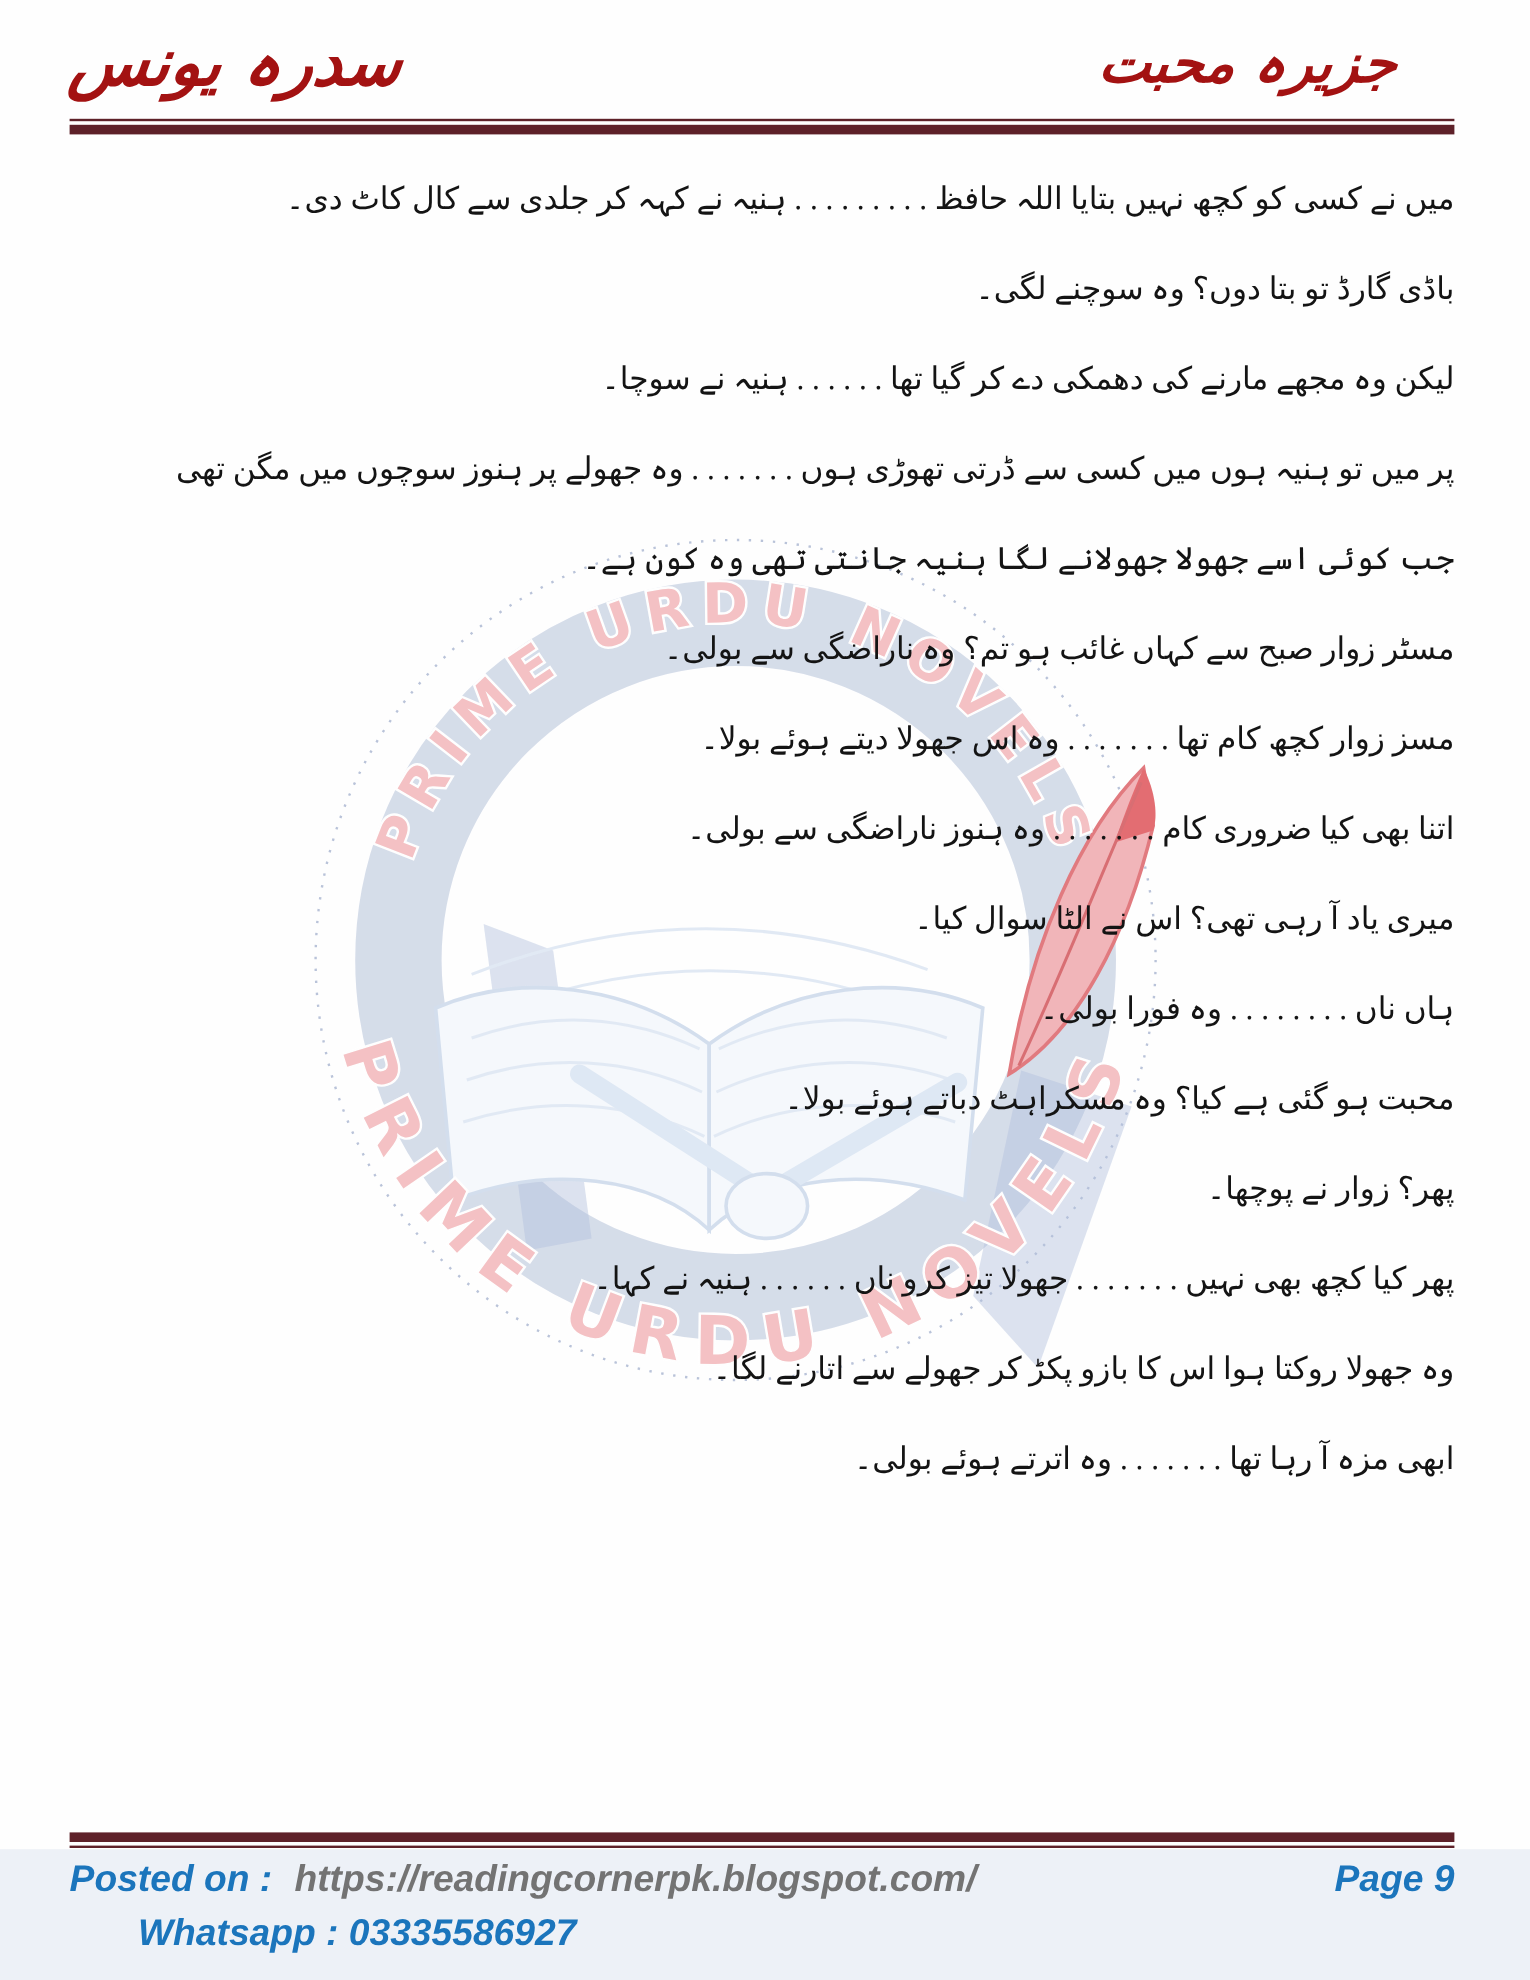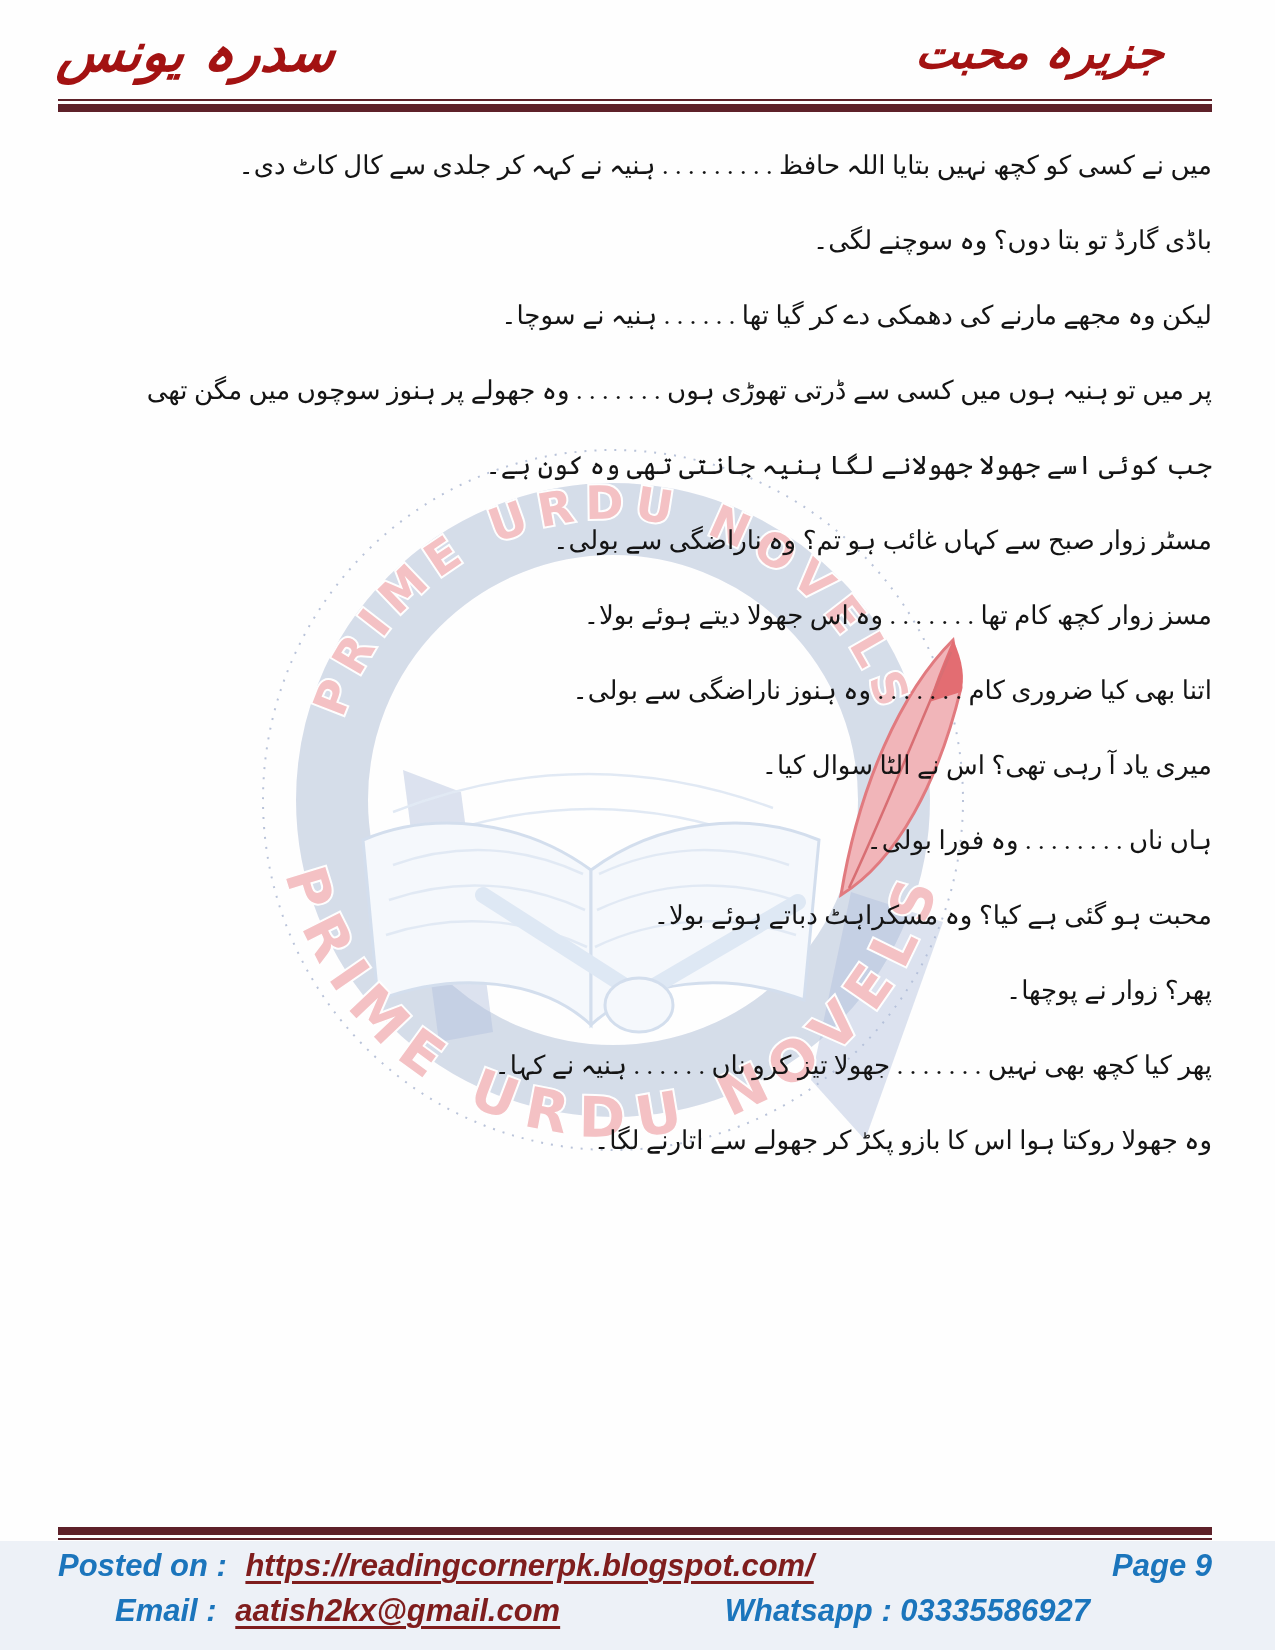--- a/index.html
+++ b/index.html
@@ -49,21 +49,21 @@
 
   
   .footer-band { position:absolute; left:0; right:0; top:1541px; bottom:0;
                  background:#edf1f7; }
   .footer-row { position:absolute; left:58px; right:63px; display:flex;
                 justify-content:space-between; align-items:baseline; z-index:2;
                 color:#1b75bc; font-weight:bold; font-style:italic;
                 font-size:31px; font-family:"Liberation Sans",sans-serif; }
   .footer-row-1 { top:1548px; }
   .footer-row-2 { top:1593px; padding-left:57px; padding-right:122px; }
-  .footer-link { color:#7f1d1d; text-decoration:underline;
+  .footer-link { color:#737373; 
                  text-decoration-thickness:2.5px; text-underline-offset:5px; }
   .lbl { margin-right:10px; }
 </style>
 </head>
 <body>
 
 <header class="page-header">
   <span class="calli author">سدرہ یونس</span>
   <span class="calli title">جزیرہ محبت</span>
 </header>
@@ -123,37 +123,34 @@
   <p>جب کوئی اسے جھولا جھولانے لگا ہنیہ جانتی تھی وہ کون ہے۔</p>
   <p>مسٹر زوار صبح سے کہاں غائب ہو تم؟ وہ ناراضگی سے بولی۔</p>
   <p>مسز زوار کچھ کام تھا . . . . . . . وہ اس جھولا دیتے ہوئے بولا۔</p>
   <p>اتنا بھی کیا ضروری کام . . . . . . . وہ ہنوز ناراضگی سے بولی۔</p>
   <p>میری یاد آ رہی تھی؟ اس نے الٹا سوال کیا۔</p>
   <p>ہاں ناں . . . . . . . . وہ فورا بولی۔</p>
   <p>محبت ہو گئی ہے کیا؟ وہ مسکراہٹ دباتے ہوئے بولا۔</p>
   <p>پھر؟ زوار نے پوچھا۔</p>
   <p>پھر کیا کچھ بھی نہیں . . . . . . . جھولا تیز کرو ناں . . . . . . ہنیہ نے کہا۔</p>
   <p>وہ جھولا روکتا ہوا اس کا بازو پکڑ کر جھولے سے اتارنے لگا۔</p>
+  <p>ابھی مزہ آ رہا تھا . . . . . . . وہ اترتے ہوئے بولی۔</p>
 </main>
 
 <div class="footer-band"></div>
 
 <div class="rule rule-bottom">
   <div class="thick"></div>
     <div class="gap"></div>
     <div class="thin"></div>
 </div>
 
 <div class="footer-row footer-row-1">
   <span>
     <span class="lbl">Posted on :</span>
     <a class="footer-link">https://readingcornerpk.blogspot.com/</a>
   </span>
   <span>Page 9</span>
 </div>
 
 <div class="footer-row footer-row-2">
-  <span>
-    <span class="lbl">Email :</span>
-    <a class="footer-link">aatish2kx@gmail.com</a>
-  </span>
   <span>Whatsapp : 03335586927</span>
 </div>
 
 </body></html>

